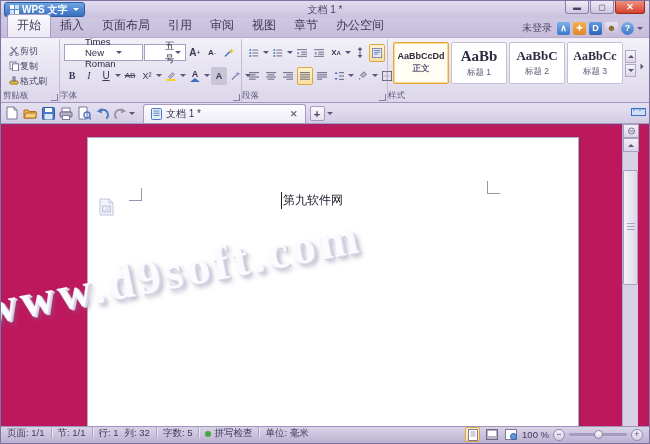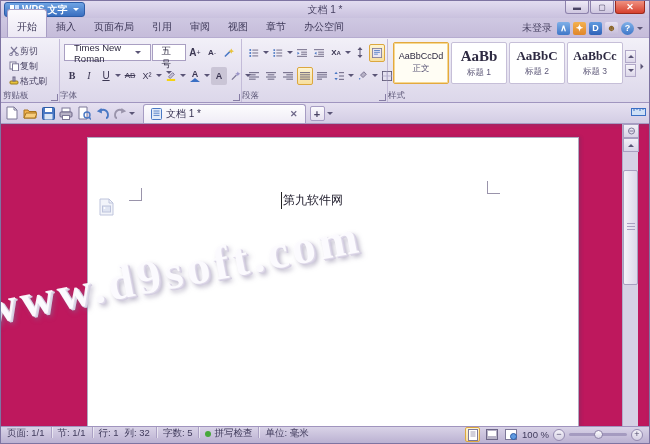--- a/index.html
+++ b/index.html
@@ -17,44 +17,44 @@
     color:#fff;font-size:10px;font-weight:bold;}
   .appbtn .caret{border-top-color:#fff;margin-left:2px;}
   .wtitle{position:absolute;left:0;right:0;text-align:center;font-size:10px;color:#453f60;}
   .winbtns{position:absolute;right:4px;top:0;display:flex;}
   .winbtn{width:24px;height:13px;border:1px solid #8d82ac;border-top:none;border-radius:0 0 3px 3px;
     background:linear-gradient(#efeaf7,#cfc7e0);display:flex;align-items:center;justify-content:center;
     font-size:8px;color:#4a4464;margin-left:1px;}
   .winbtn.close{width:30px;background:linear-gradient(#ef9180,#d6402e);border-color:#9c2a1c;color:#fff;font-size:9px;font-weight:bold;}
   
   .tabrow{height:19px;display:flex;align-items:flex-end;padding:0 6px;position:relative;background:linear-gradient(#cfc8e2,#c5bcda);}
-  .mtab{padding:10px 9px 3px;font-size:10px;color:#3d3858;white-space:nowrap;}
+  .mtab{padding:2px 9px 3px;font-size:12px;color:#3d3858;white-space:nowrap;}
   .mtab.active{background:linear-gradient(#fbfafd,#ece8f4);border:1px solid #a89ec4;border-bottom:none;border-radius:3px 3px 0 0;}
   .tabrow-right{margin-left:auto;display:flex;align-items:center;gap:3px;padding-bottom:2px;}
   .login{font-size:10px;color:#4a4464;margin-right:2px;}
   .sq-ico{width:13px;height:13px;border-radius:2px;display:flex;align-items:center;justify-content:center;font-size:9px;font-weight:bold;color:#fff;}
   
   .ribbon{height:66px;background:linear-gradient(#f2f0f8,#dcd7ea);border-top:1px solid #b6acd0;border-bottom:1px solid #a095bf;display:flex;padding:1px 0 0 2px;}
   .rgroup{position:relative;border-right:1px solid #c3bbd8;padding:2px 4px 11px;display:flex;flex-direction:column;}
   .glabel{position:absolute;bottom:0;left:0;right:0;text-align:left;font-size:8.5px;color:#5d5878;}
   .launcher{position:absolute;right:1px;bottom:1px;width:7px;height:7px;border-right:1px solid #877da5;border-bottom:1px solid #877da5;}
   .rrow{display:flex;align-items:center;gap:1px;height:23px;}
   .rbtn{min-width:16px;height:18px;padding:0 2px;display:flex;align-items:center;justify-content:center;
     border:1px solid transparent;border-radius:2px;font-size:10px;color:#3c3753;}
   .rbtn.hl{border-color:#dca73e;background:linear-gradient(#fdf4d2,#f7df9f);}
   .caret{width:0;height:0;border-left:3px solid transparent;border-right:3px solid transparent;border-top:3px solid #5a5576;display:inline-block;}
-  .combo{height:17px;background:#fff;border:1px solid #a99fc2;display:flex;align-items:center;font-size:9.5px;color:#2e2a42;padding:0 9px;justify-content:space-between;}
+  .combo{height:17px;background:#fff;border:1px solid #a99fc2;display:flex;align-items:center;font-size:9.5px;color:#2e2a42;padding:0 20px;justify-content:space-between;}
   
   .paste-big{width:32px;display:flex;flex-direction:column;align-items:center;justify-content:center;font-size:9.5px;color:#3c3753;gap:1px;padding-top:2px;}
   .mini-col{display:flex;flex-direction:column;justify-content:center;gap:2px;padding-left:2px;}
   .mini-item{display:flex;align-items:center;gap:1px;font-size:9px;color:#4a4464;height:13px;}
   
   .stylecard{width:56px;height:42px;margin:1px;background:#fff;border:1px solid #c6bfd8;border-radius:2px;
     display:flex;flex-direction:column;align-items:center;justify-content:center;gap:2px;}
-  .stylecard.sel{border:1px solid #e3a93f;box-shadow:0 0 0 1px #f6d891 inset;background:#fffdf4;}
+  .stylecard.sel{border:1px solid #e3a93f;box-shadow:0 0 0 1px #f6d891 inset;background:#fffdf4;font-weight:bold;}
   .stylecard .sample{font-size:9px;color:#2e2a42;white-space:nowrap;}
   .stylecard .sample.h{font-family:"Liberation Serif",serif;font-weight:bold;font-size:13px;}
   .stylecard .sname{font-size:8.5px;color:#5d5878;}
   .gal-arrows{display:flex;flex-direction:column;justify-content:center;gap:1px;margin-left:1px;}
   .gal-btn{width:11px;height:13px;border:1px solid #b1a8c8;background:linear-gradient(#f6f4fa,#dcd7e9);display:flex;align-items:center;justify-content:center;}
   
   .tabbar{height:21px;background:linear-gradient(#e6e1f1,#d3cde4);border-bottom:1px solid #a69cc3;display:flex;align-items:flex-end;padding:0 2px;}
   .qbtn{width:18px;height:18px;display:flex;align-items:center;justify-content:center;margin-bottom:1px;}
   .doctab{height:19px;margin-left:6px;display:flex;align-items:center;gap:4px;padding:0 7px;
     background:linear-gradient(#fdfdfe,#efecf6);border:1px solid #a69cc3;border-bottom:none;border-radius:3px 3px 0 0;
@@ -168,21 +168,21 @@
       <div class="glabel">剪贴板</div>
       <div class="launcher"></div>
     </div>
 
     <div class="rgroup" style="width:182px;">
       <div class="rrow">
         <div class="combo" style="width:103px;">
           <span>Times New Roman</span>
           <span class="caret"></span>
         </div>
-        <div class="combo" style="width:38px;flex-direction:column;">
+        <div class="combo" style="width:38px;">
           <span>五号</span>
           <span class="caret"></span>
         </div>
         <div class="rbtn">
             <span style="font-weight:bold;">A</span>
             <sup style="font-size:7px;">+</sup>
           </div>
         <div class="rbtn" style="font-size:8px;">
             <span style="font-weight:bold;">A</span>
             <sup style="font-size:6px;">-</sup>

